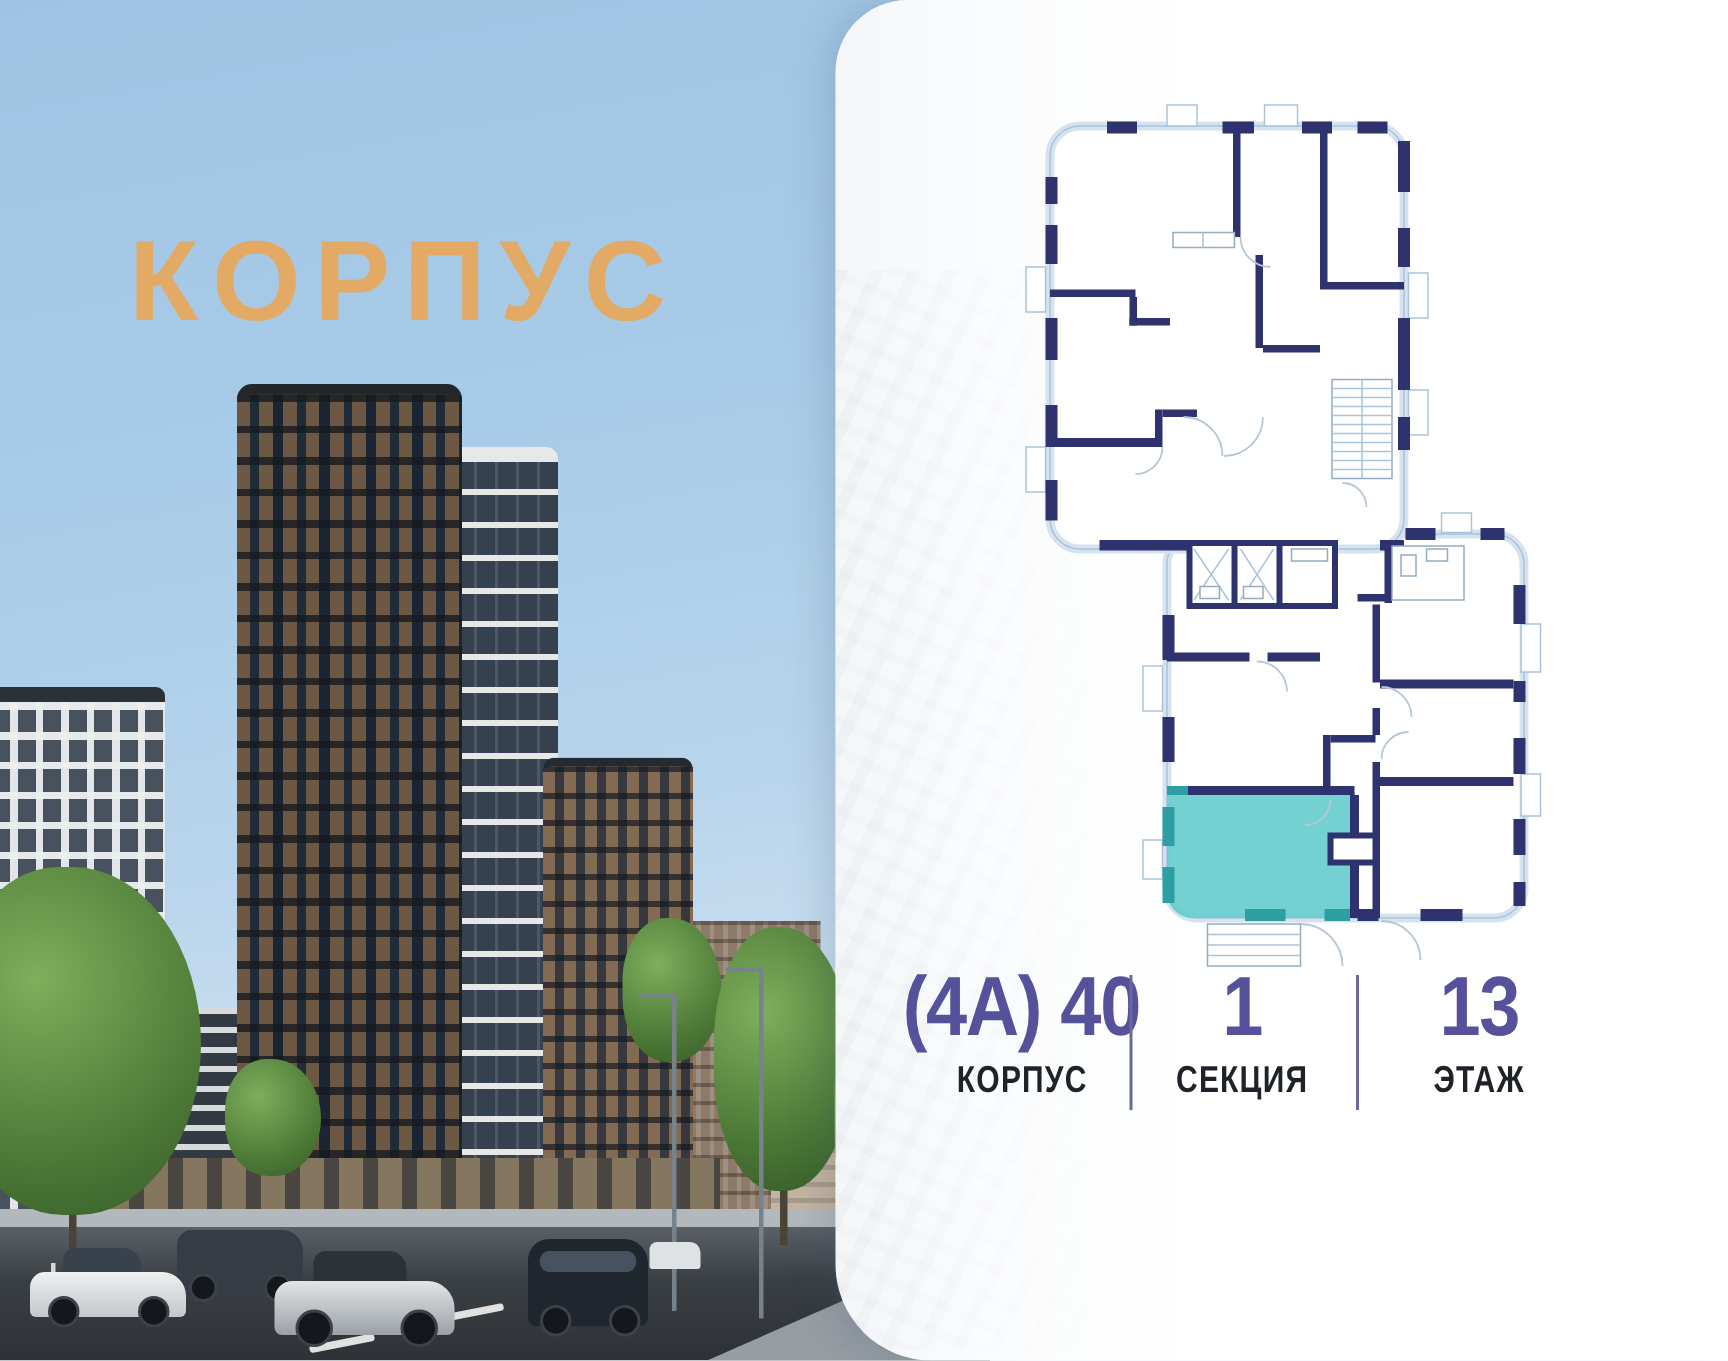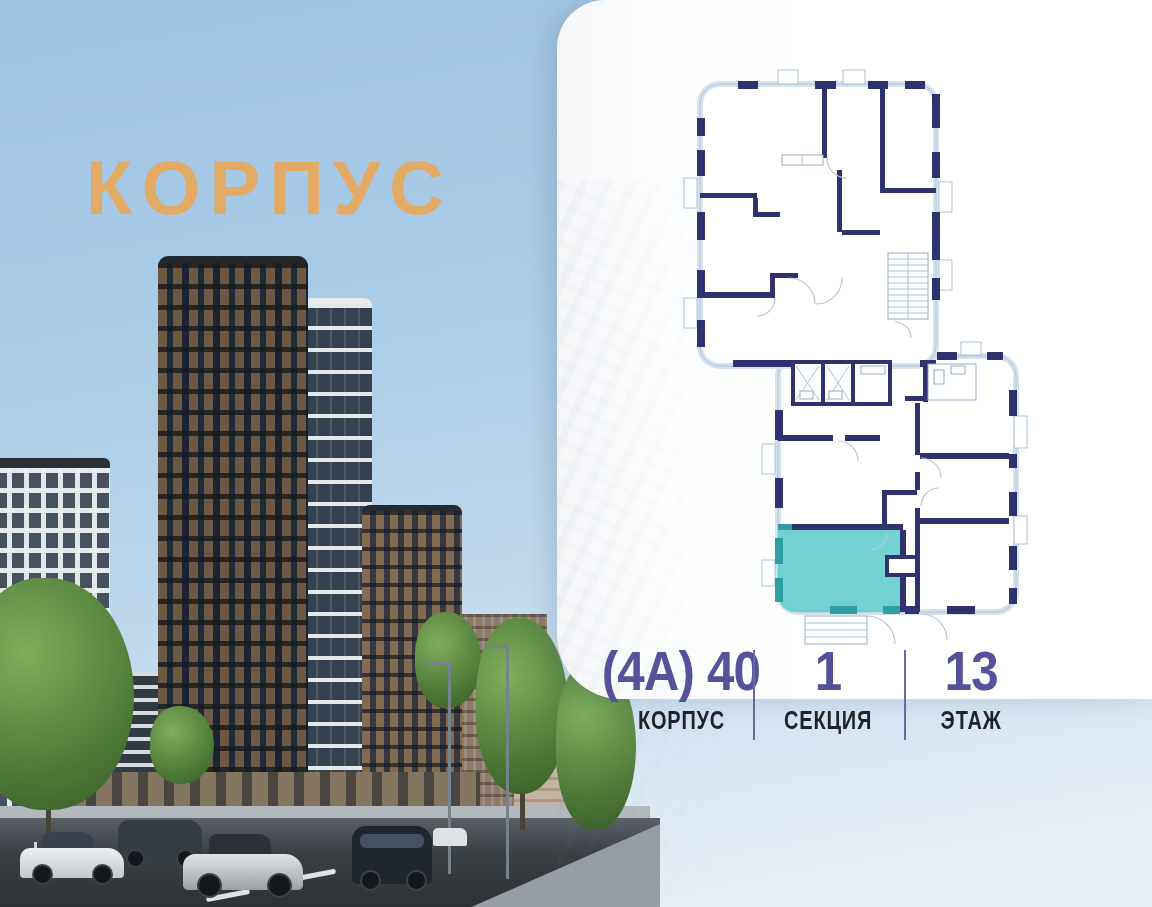--- a/index.html
+++ b/index.html
@@ -48,21 +48,21 @@
   .walkwedge{position:absolute;left:430px;top:824px;width:230px;height:83px;background:#969da3;
     clip-path:polygon(18% 100%,100% 0,100% 100%);}
   .dash{position:absolute;height:5px;background:rgba(255,255,255,.85);border-radius:2px;}
   .bollard{position:absolute;width:3px;height:13px;background:#d2d6d9;}
   .car{position:absolute;}
   .car .body{position:absolute;inset:auto 0 0 0;}
   .wh{position:absolute;border-radius:50%;background:#14171b;border:2px solid #3c4248;}
   .cab{position:absolute;border-radius:8px 12px 0 0;}
 
   
-  .panel{position:absolute;left:557px;top:0;width:595px;height:699px;
+  .panel{position:absolute;left:557px;top:0;width:595px;height:907px;
     background:linear-gradient(90deg,#f4f6f8 0%,#fbfcfd 18%,#ffffff 40%);
     border-radius:48px 0 0 64px;box-shadow:-6px 0 26px rgba(50,70,100,.18);}
   .ghost{position:absolute;left:0;top:180px;width:200px;height:720px;opacity:.55;pointer-events:none;
     background:repeating-linear-gradient(115deg,rgba(125,135,155,.09) 0 8px,rgba(0,0,0,0) 8px 22px),
                repeating-linear-gradient(25deg,rgba(125,135,155,.06) 0 6px,rgba(0,0,0,0) 6px 18px);
     -webkit-mask-image:linear-gradient(90deg,rgba(0,0,0,.9),rgba(0,0,0,0) 88%);
             mask-image:linear-gradient(90deg,rgba(0,0,0,.9),rgba(0,0,0,0) 88%);}
   .plan{position:absolute;left:98px;top:60px;width:400px;height:590px;}
 
   
@@ -291,17 +291,17 @@
   <div class="info-col" style="left:34px;">
     <span class="num">(4А) 40</span><br>
     <span class="lbl">КОРПУС</span>
   </div>
   <div class="vdiv" style="left:196px;"></div>
   <div class="info-col" style="left:181px;">
     <span class="num">1</span><br>
     <span class="lbl">СЕКЦИЯ</span>
   </div>
   <div class="vdiv" style="left:347px;"></div>
-  <div class="info-col" style="left:324px;">
+  <div class="info-col" style="left:339px;">
     <span class="num">13</span><br>
     <span class="lbl">ЭТАЖ</span>
   </div>
 </div>
 
 </body></html>

